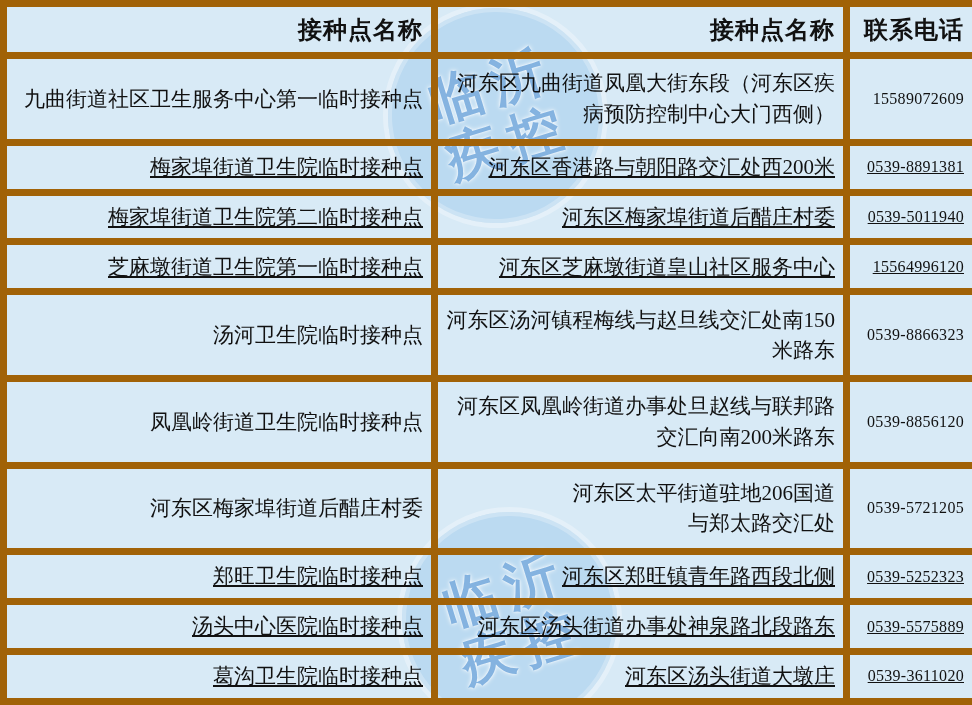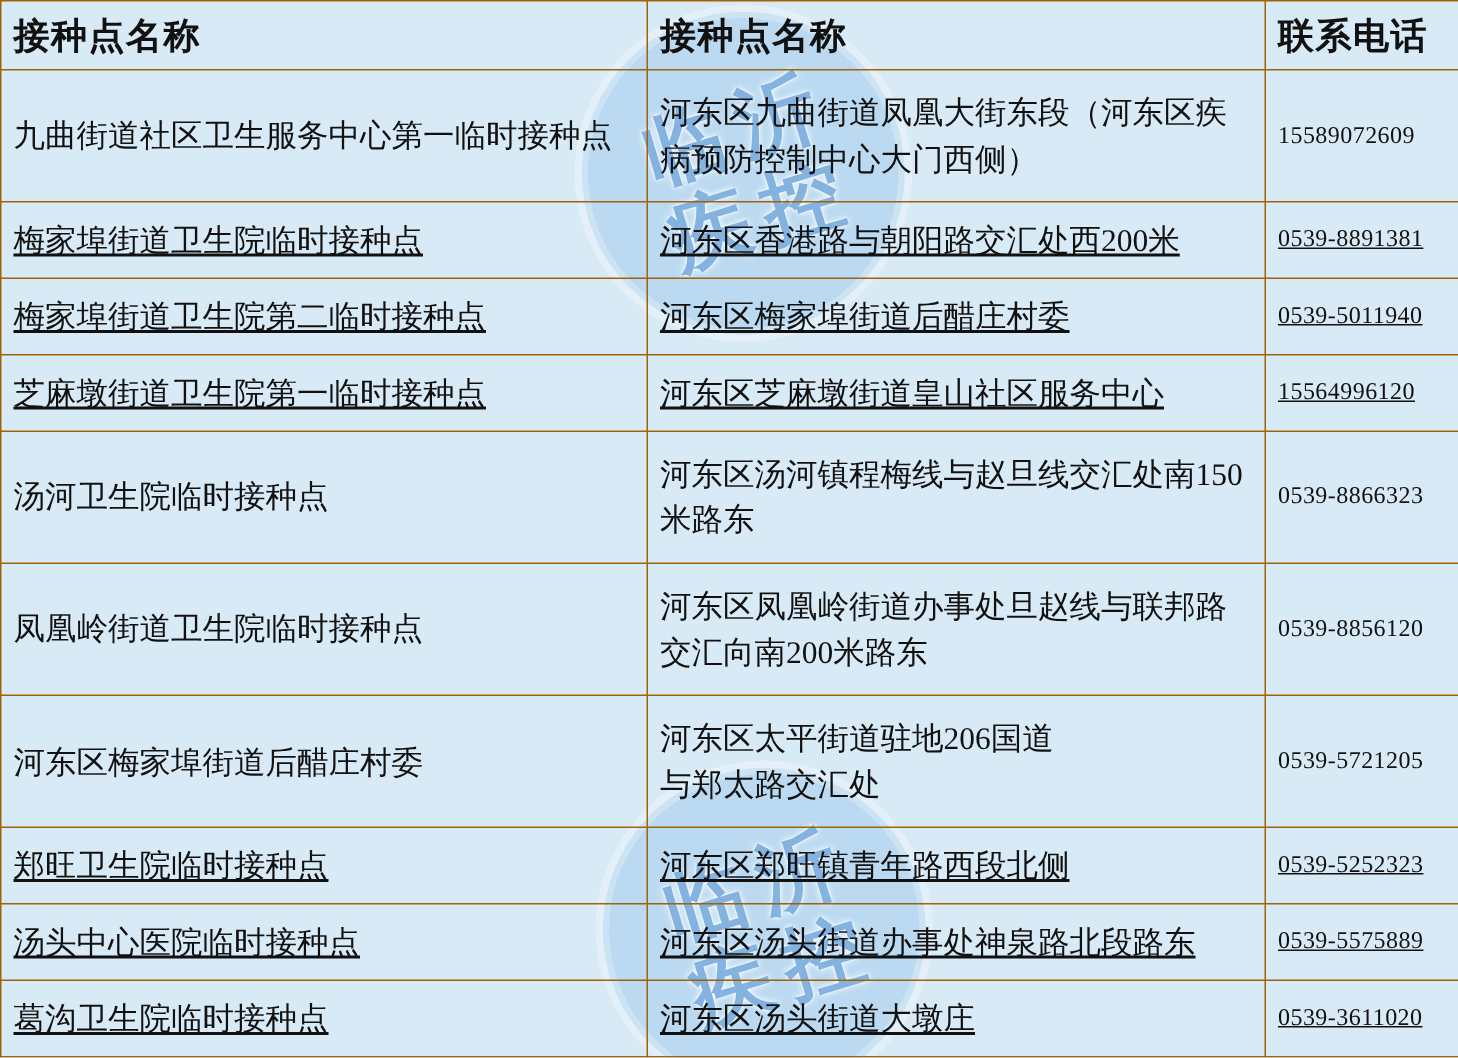--- a/index.html
+++ b/index.html
@@ -41,22 +41,22 @@
     z-index: 1;
     width: 972px;
     height: 705px;
     border-collapse: collapse;
     table-layout: fixed;
   }
   col.c-name  { width: 431px; }
   col.c-addr  { width: 412px; }
   col.c-phone { width: 129px; }
   th, td {
-    border: 1px solid #a16207;
-    text-align: left;
+    border: 7px solid #a16207;
+    text-align: right;
     vertical-align: middle;
     padding: 2px 8px;
     white-space: pre-line;
     background: transparent;
     overflow: hidden;
   }
   th {
     font-size: 24px;
     font-weight: bold;
     height: 41px;

